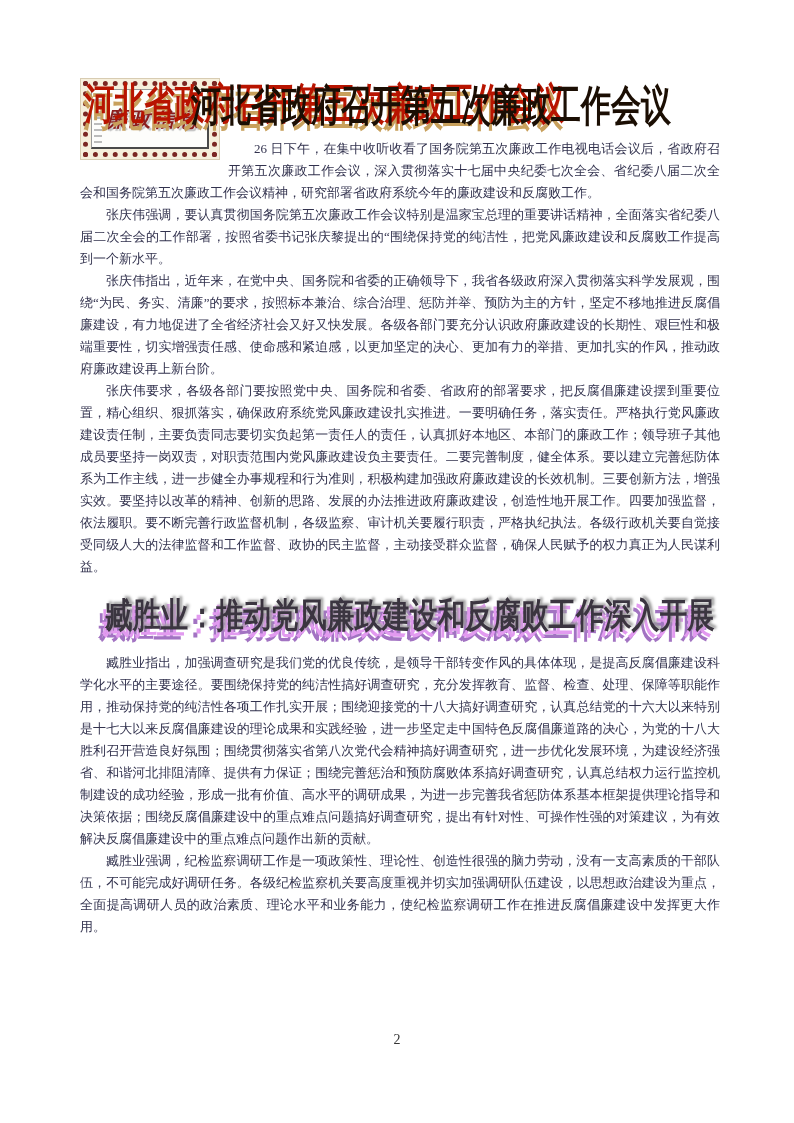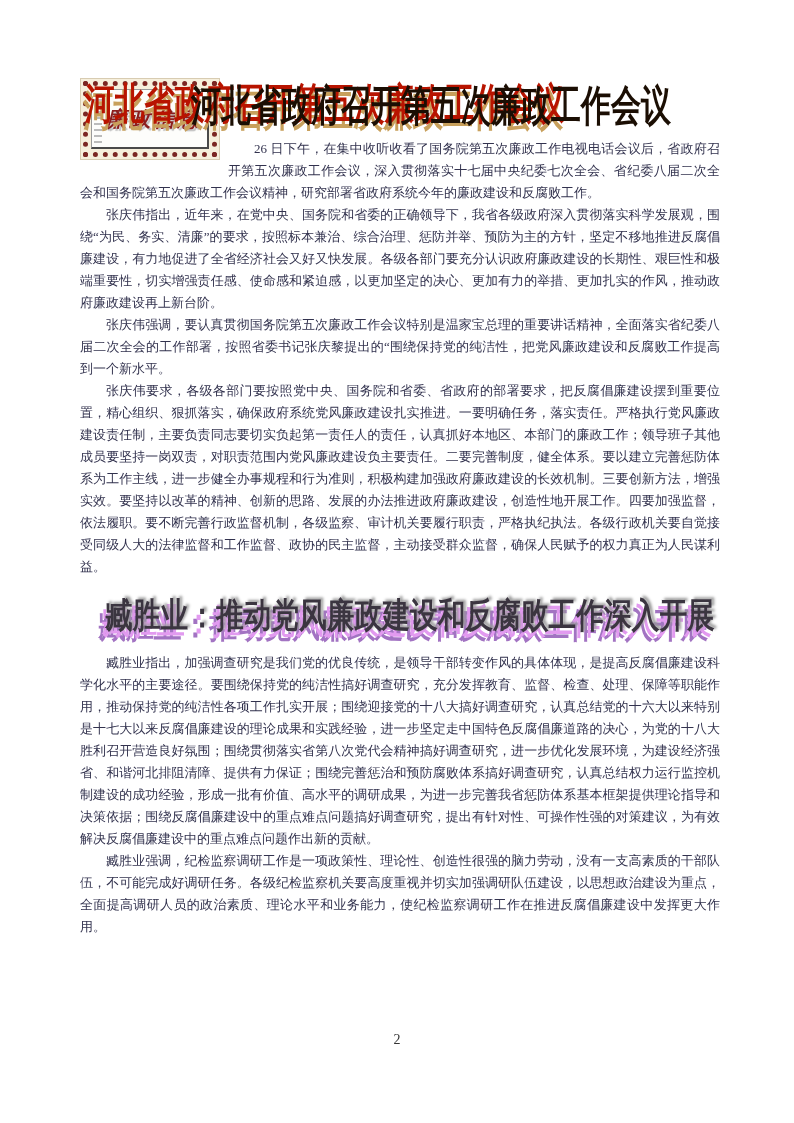--- a/index.html
+++ b/index.html
@@ -132,22 +132,22 @@
         <div class="panel">
           <div class="spiral"></div>
           <div class="logo-text">廉政信息</div>
         </div>
       </div>
     </div>
 
     <h1 class="wordart1" data-text="河北省政府召开第五次廉政工作会议">河北省政府召开第五次廉政工作会议</h1>
 
     <p>26 日下午，在集中收听收看了国务院第五次廉政工作电视电话会议后，省政府召开第五次廉政工作会议，深入贯彻落实十七届中央纪委七次全会、省纪委八届二次全会和国务院第五次廉政工作会议精神，研究部署省政府系统今年的廉政建设和反腐败工作。</p>
+    <p>张庆伟强调，要认真贯彻国务院第五次廉政工作会议特别是温家宝总理的重要讲话精神，全面落实省纪委八届二次全会的工作部署，按照省委书记张庆黎提出的“围绕保持党的纯洁性，把党风廉政建设和反腐败工作提高到一个新水平。</p>
     <p>张庆伟指出，近年来，在党中央、国务院和省委的正确领导下，我省各级政府深入贯彻落实科学发展观，围绕“为民、务实、清廉”的要求，按照标本兼治、综合治理、惩防并举、预防为主的方针，坚定不移地推进反腐倡廉建设，有力地促进了全省经济社会又好又快发展。各级各部门要充分认识政府廉政建设的长期性、艰巨性和极端重要性，切实增强责任感、使命感和紧迫感，以更加坚定的决心、更加有力的举措、更加扎实的作风，推动政府廉政建设再上新台阶。</p>
-    <p>张庆伟强调，要认真贯彻国务院第五次廉政工作会议特别是温家宝总理的重要讲话精神，全面落实省纪委八届二次全会的工作部署，按照省委书记张庆黎提出的“围绕保持党的纯洁性，把党风廉政建设和反腐败工作提高到一个新水平。</p>
     <p>张庆伟要求，各级各部门要按照党中央、国务院和省委、省政府的部署要求，把反腐倡廉建设摆到重要位置，精心组织、狠抓落实，确保政府系统党风廉政建设扎实推进。一要明确任务，落实责任。严格执行党风廉政建设责任制，主要负责同志要切实负起第一责任人的责任，认真抓好本地区、本部门的廉政工作；领导班子其他成员要坚持一岗双责，对职责范围内党风廉政建设负主要责任。二要完善制度，健全体系。要以建立完善惩防体系为工作主线，进一步健全办事规程和行为准则，积极构建加强政府廉政建设的长效机制。三要创新方法，增强实效。要坚持以改革的精神、创新的思路、发展的办法推进政府廉政建设，创造性地开展工作。四要加强监督，依法履职。要不断完善行政监督机制，各级监察、审计机关要履行职责，严格执纪执法。各级行政机关要自觉接受同级人大的法律监督和工作监督、政协的民主监督，主动接受群众监督，确保人民赋予的权力真正为人民谋利益。</p>
 
     <h2 class="wordart2" data-text="臧胜业：推动党风廉政建设和反腐败工作深入开展">臧胜业：推动党风廉政建设和反腐败工作深入开展</h2>
 
     <p>臧胜业指出，加强调查研究是我们党的优良传统，是领导干部转变作风的具体体现，是提高反腐倡廉建设科学化水平的主要途径。要围绕保持党的纯洁性搞好调查研究，充分发挥教育、监督、检查、处理、保障等职能作用，推动保持党的纯洁性各项工作扎实开展；围绕迎接党的十八大搞好调查研究，认真总结党的十六大以来特别是十七大以来反腐倡廉建设的理论成果和实践经验，进一步坚定走中国特色反腐倡廉道路的决心，为党的十八大胜利召开营造良好氛围；围绕贯彻落实省第八次党代会精神搞好调查研究，进一步优化发展环境，为建设经济强省、和谐河北排阻清障、提供有力保证；围绕完善惩治和预防腐败体系搞好调查研究，认真总结权力运行监控机制建设的成功经验，形成一批有价值、高水平的调研成果，为进一步完善我省惩防体系基本框架提供理论指导和决策依据；围绕反腐倡廉建设中的重点难点问题搞好调查研究，提出有针对性、可操作性强的对策建议，为有效解决反腐倡廉建设中的重点难点问题作出新的贡献。</p>
     <p>臧胜业强调，纪检监察调研工作是一项政策性、理论性、创造性很强的脑力劳动，没有一支高素质的干部队伍，不可能完成好调研任务。各级纪检监察机关要高度重视并切实加强调研队伍建设，以思想政治建设为重点，全面提高调研人员的政治素质、理论水平和业务能力，使纪检监察调研工作在推进反腐倡廉建设中发挥更大作用。</p>
 
   </div>
 
   <div class="footer">2</div>

